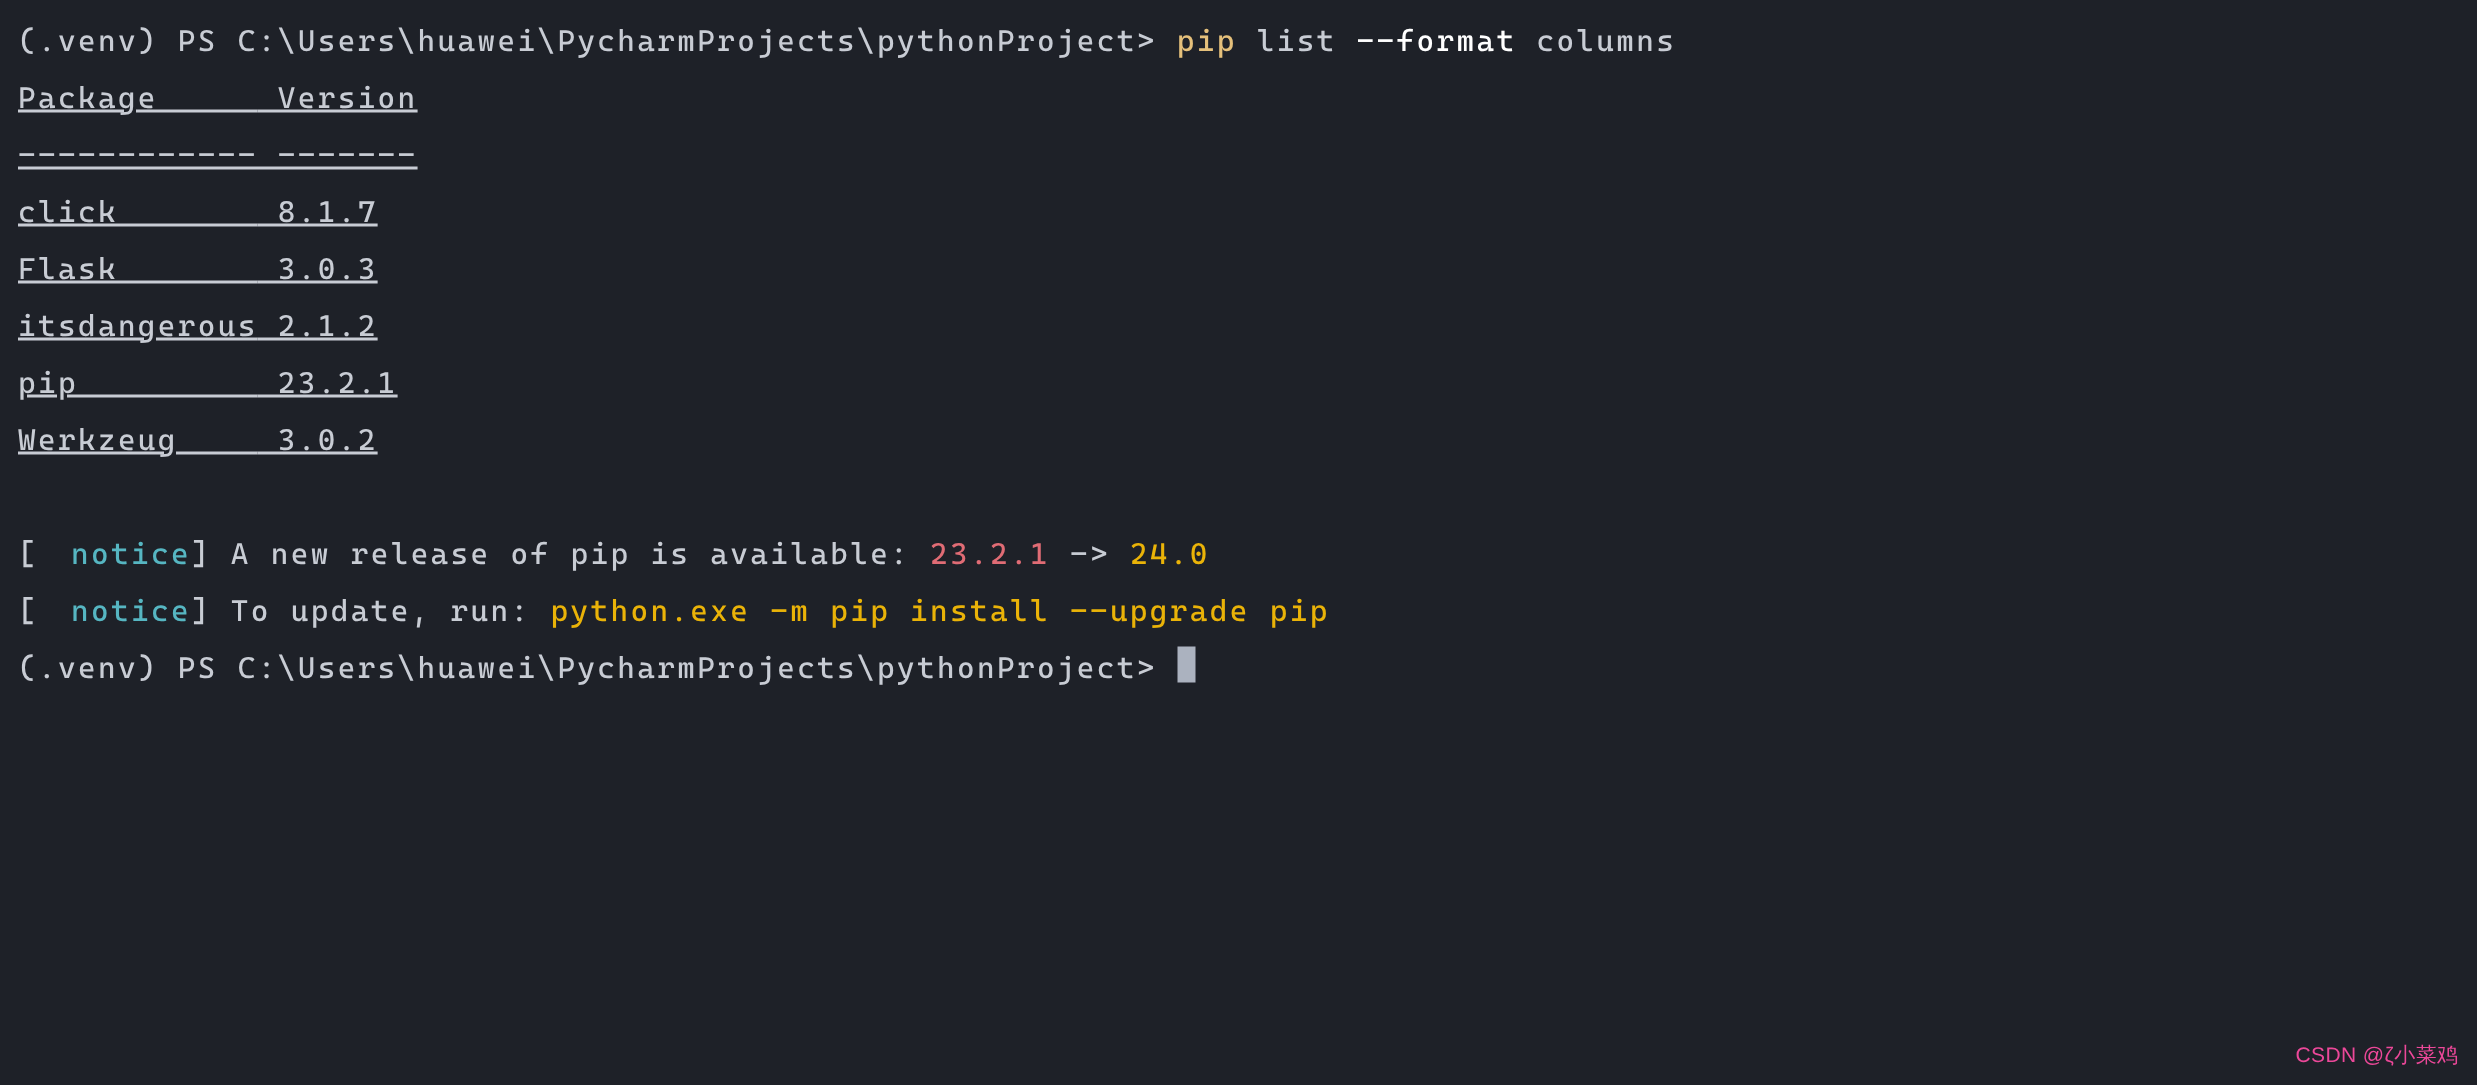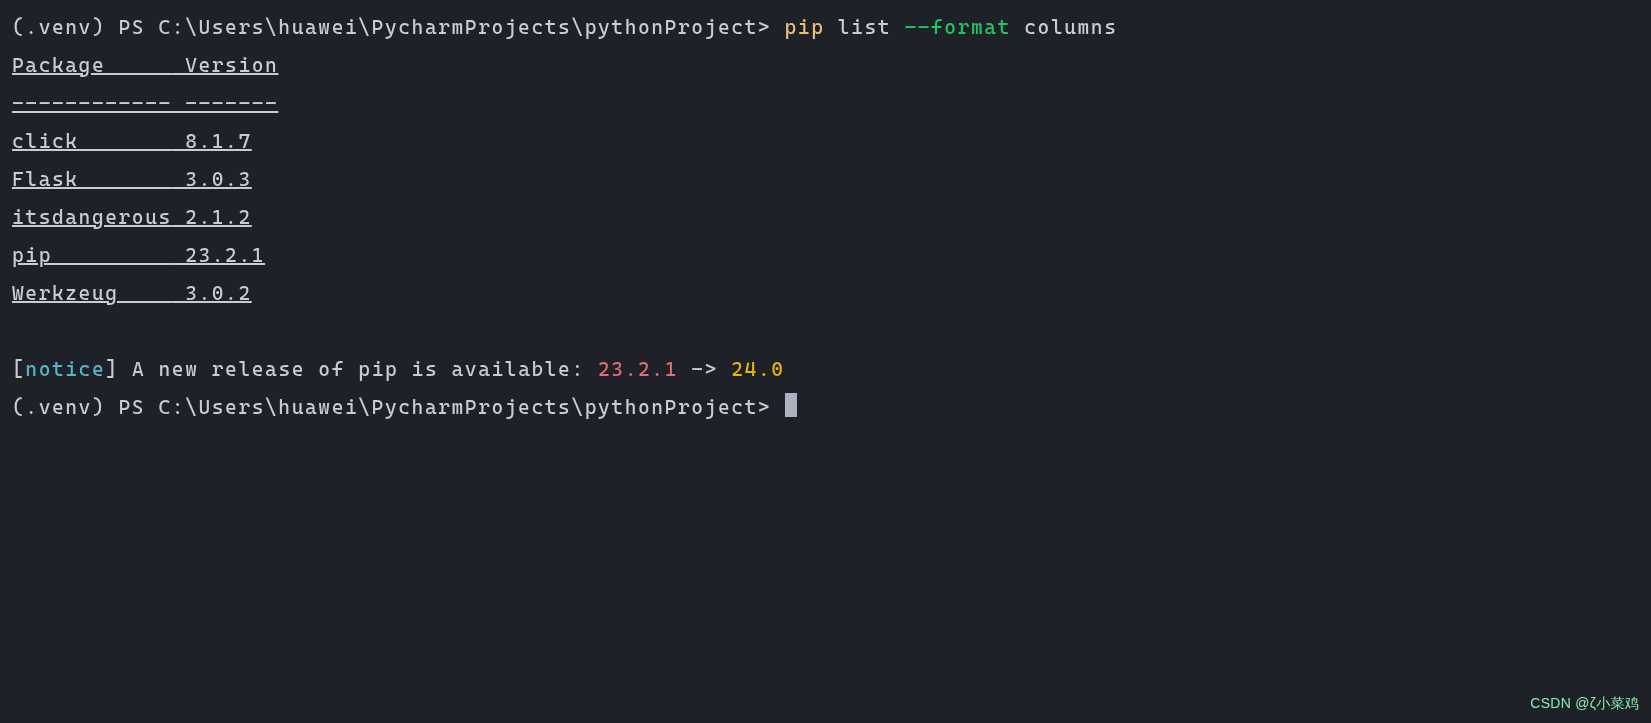--- a/index.html
+++ b/index.html
@@ -11,38 +11,38 @@
       line-height: 1.9;
       letter-spacing: 0.08em;
       padding: 8px 12px;
       width: 1651px;
       height: 723px;
       overflow: hidden;
       position: relative;
     }
     .line { white-space: pre; }
     .yellow { color: #e5c07b; }
-    .gray { color: #22c55e; text-align: right; }
-    .teal { color: #56b6c2; }
+    .gray { color: #ffffff; text-align: right; }
+    .teal { color: #56b6c2; margin-left: 22px; }
     .red { color: #e06c75; }
     .green { color: #eab308; }
     .cursor {
       display: inline-block;
       width: 12px;
       height: 24px;
       background: #abb2bf;
       vertical-align: text-bottom;
       margin-bottom: 2px;
     }
     .watermark {
       position: absolute;
       right: 12px;
       bottom: 6px;
       font-size: 14px;
-      color: #86efac;
+      color: #ec4899;
       letter-spacing: 0.02em;
       font-family: sans-serif;
     }
     .pkgtable { font-variant-ligatures: none; text-decoration: underline; }
   </style>
 </head>
 <body>
 
 <div class="terminal">
 
@@ -57,18 +57,19 @@
       <div class="line pkgtable"><span>Flask       </span><span> 3.0.3</span></div>
       <div class="line pkgtable"><span>itsdangerous</span><span> 2.1.2</span></div>
       <div class="line pkgtable"><span>pip         </span><span> 23.2.1</span></div>
       <div class="line pkgtable"><span>Werkzeug    </span><span> 3.0.2</span></div>
     </div>
 
   <div class="line">&nbsp;</div>
 
   <div class="line"><span>[</span><span class="teal">notice</span><span>] </span><span>A new release of pip is available: </span><span class="red">23.2.1</span><span> -&gt; </span><span class="green">24.0</span></div>
 
+  <div class="line"><span>[</span><span class="teal">notice</span><span>] </span><span>To update, run: </span><span class="green">python.exe -m pip install --upgrade pip</span></div>
 
   <div class="line"><span>(.venv) PS C:\Users\huawei\PycharmProjects\pythonProject&gt; </span><span class="cursor"></span></div>
 
 </div>
 
 <div class="watermark">CSDN @ζ小菜鸡</div>
 
 </body></html>

